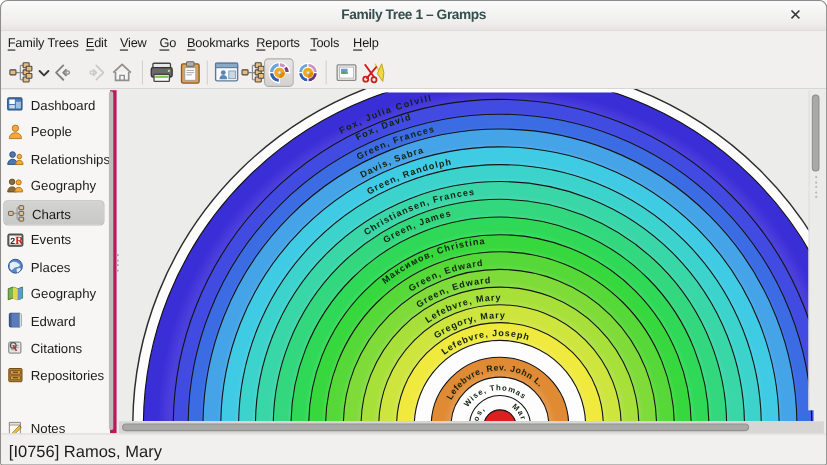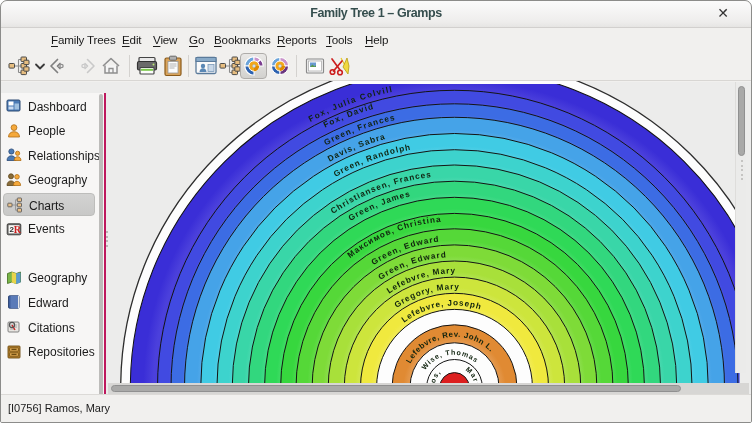--- a/index.html
+++ b/index.html
@@ -3,48 +3,48 @@
 <style>
 html,body{margin:0;padding:0;background:#ffffff;}
 *{box-sizing:border-box;}
 .win{position:relative;width:752px;height:423px;font-family:"Liberation Sans",sans-serif;
   background:#f1f0ee;border:1px solid #8c8c8a;border-radius:7px 7px 2px 2px;overflow:hidden;}
 .titlebar{position:absolute;left:0;top:0;width:100%;height:27px;
   background:linear-gradient(#fbfbfb,#eeedec 80%,#e6e5e3);border-bottom:1px solid #d2d0ce;border-radius:7px 7px 0 0;}
 .title{position:absolute;left:0;right:0;top:5px;text-align:center;font-size:12.5px;letter-spacing:-0.4px;font-weight:bold;color:#354e4e;}
 .close{position:absolute;right:22px;top:4px;font-size:14px;color:#333;font-weight:normal;}
 .menubar{position:absolute;left:0;top:28px;width:100%;height:22px;background:#f1f0ee;font-size:11.6px;letter-spacing:-0.15px;color:#1a1a1a;}
-.mi{position:absolute;top:4px;margin-left:44px;}
+.mi{position:absolute;top:4px;}
 .menubar u{text-decoration:underline;text-underline-offset:1.5px;}
 .toolbar{position:absolute;left:0;top:50px;width:100%;height:30px;background:#f1f0ee;border-bottom:1px solid #d8d6d3;}
 .tico{position:absolute;top:4px;}
 .tsep{position:absolute;top:4px;width:1px;height:22px;background:#d4d2cf;}
 .tbtn{position:absolute;top:2px;width:27px;height:26px;background:linear-gradient(#e9e8e6,#d2d1ce);
   border:1px solid #aeaca9;border-radius:4px;display:flex;align-items:center;justify-content:center;}
 .content{position:absolute;left:0;top:81px;width:100%;height:312px;background:#ececeb;}
-.sidebar{position:absolute;left:0;top:11px;width:105px;height:312px;background:#f7f6f5;border-right:2px solid #be185d;}
+.sidebar{position:absolute;left:0;top:0;width:105px;height:312px;background:#f7f6f5;border-right:6px solid #be185d;}
 .srow{position:absolute;left:2px;width:92px;height:23px;}
 .sic{position:absolute;left:3px;top:3px;width:16px;height:16px;}
 .sic svg{display:block;}
 .slab{position:absolute;left:25px;top:4.5px;font-size:12px;color:#1b1b1b;white-space:nowrap;}
 .srow.sel{background:linear-gradient(#d3d3d2,#c8c8c7);border:1px solid #bdbdbb;border-radius:4px;}
 .sscroll{position:absolute;left:98px;top:1px;width:4px;height:308px;background:#bdbcba;border-radius:2px;}
 .pdots{position:absolute;left:105px;top:149px;width:2px;}
 .pdots i{display:block;width:2px;height:2px;border-radius:50%;background:#a8a8a6;margin-bottom:2.5px;}
 .chart{position:absolute;left:0;top:-1px;}
 .vscroll{position:absolute;left:734px;top:0px;width:11px;height:291px;background:#ebebea;border-left:1px solid #dedddb;}
 .vthumb{position:absolute;left:2px;top:4px;width:7px;height:70px;background:#a9a9a8;border:1px solid #909090;border-radius:4px;}
 .vdots{position:absolute;left:4.5px;top:78px;}
 .vdots i{display:block;width:2px;height:2px;border-radius:50%;background:#b8b7b5;margin-bottom:2.5px;}
 .hscroll{position:absolute;left:107px;top:301px;width:641px;height:11px;background:#d7d6d4;}
 .hthumb{position:absolute;left:3px;top:2px;width:570px;height:7px;background:#a9a9a8;border:1px solid #909090;border-radius:4px;}
 .hdots{position:absolute;left:417px;top:314px;height:2px;}
 .hdots i{display:inline-block;width:2px;height:2px;border-radius:50%;background:#b8b7b5;margin-right:2.5px;vertical-align:top;}
 .statusbar{position:absolute;left:0;top:393px;width:100%;height:29px;background:#f1f0ee;border-top:1px solid #dcdad7;}
-.status{position:absolute;left:7px;top:7px;font-size:11px;color:#1b1b1b;}
+.status{position:absolute;left:7px;top:7px;font-size:15px;color:#1b1b1b;}
 </style></head>
 <body>
 <div class="win">
   <div class="titlebar">
       <div class="title">Family Tree 1 – Gramps</div>
       <div class="close">✕</div>
     </div>
   <div class="menubar">
       <span class="mi" style="left:6px"><u>F</u>amily Trees</span>
       <span class="mi" style="left:77px"><u>E</u>dit</span>
@@ -387,20 +387,30 @@
           <span class="sic">
             <svg width="16" height="16" viewBox="0 0 16 16">
               <rect x="1.2" y="2.8" width="13.6" height="11" rx="1.2" fill="#6a6a68" stroke="#3a3a38" stroke-width="0.9"></rect>
               <rect x="2.6" y="4.2" width="10.8" height="8.2" fill="#f8f8f6"></rect>
               <text x="3.4" y="11.4" font-family="'Liberation Sans',sans-serif" font-size="8" font-weight="bold" fill="#2a2a2a">2</text>
               <text x="7.8" y="12" font-family="'Liberation Serif',serif" font-size="10" font-weight="bold" fill="#cc2020">R</text>
             </svg>
           </span>
           <span class="slab">Events</span>
         </div>
+<div class="srow" style="top:149.3px">
+          <span class="sic">
+            <svg width="16" height="16" viewBox="0 0 16 16">
+              <circle cx="8" cy="8" r="6.3" fill="#5588cc" stroke="#2f5588" stroke-width="0.9"></circle>
+              <path d="M3 5.5c2-1.8 4-2 6-1l2.5 1.5c1 .8.5 2-1 2.5l-3 .7-2.8 2.5-1.8-1.5z" fill="#e8eef5"></path>
+              <path d="M9 10.5l3.2-1c.9.8.5 2.2-.7 3.2l-2 1.3z" fill="#e8eef5"></path>
+            </svg>
+          </span>
+          <span class="slab">Places</span>
+        </div>
 <div class="srow" style="top:173.8px">
           <span class="sic">
             <svg width="16" height="16" viewBox="0 0 16 16">
               <path d="M1.5 3.5l4.3-1.5 4.4 1.5 4.3-1.5v10l-4.3 1.5-4.4-1.5-4.3 1.5z" fill="#7ab648" stroke="#3f6b1d" stroke-width="0.8"></path>
               <path d="M5.8 2v10.5l4.4 1.5V3.5z" fill="#e8d44c"></path>
               <path d="M10.2 3.5v10.5l4.3-1.5v-10z" fill="#5a9ad0"></path>
             </svg>
           </span>
           <span class="slab">Geography</span>
         </div>

